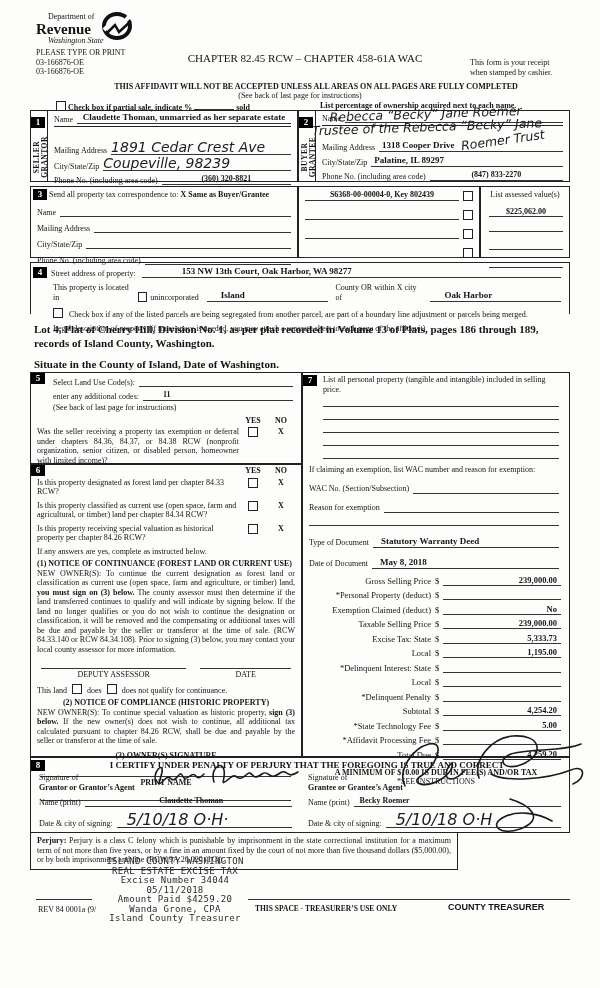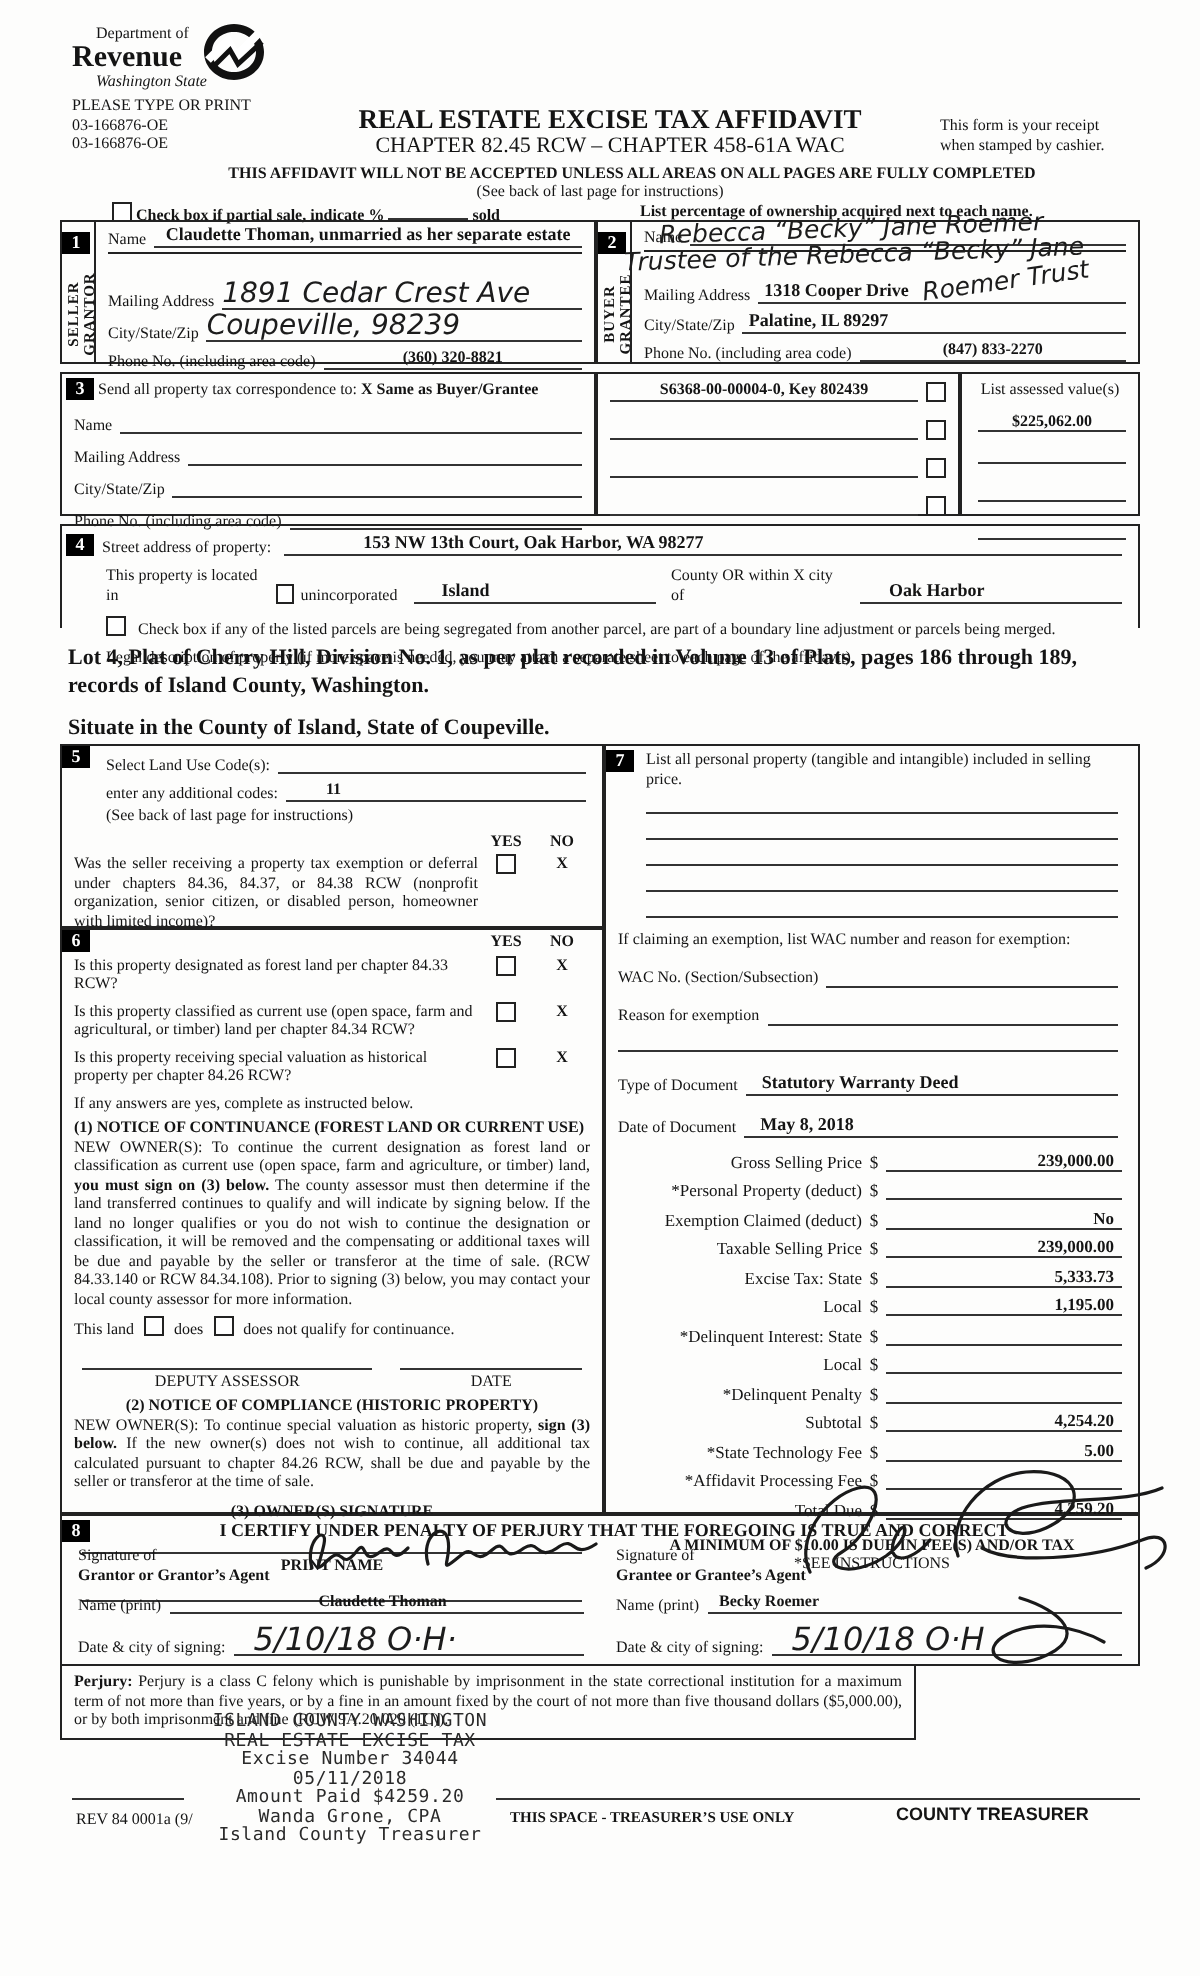--- a/index.html
+++ b/index.html
@@ -55,21 +55,20 @@
         <path d="M4 20 L14 10 L18 18 L30 6" stroke="#fff" stroke-width="4" fill="none"></path>
         <path d="M6 24 L15 15 L19 22 L31 11" stroke="#111" stroke-width="2.5" fill="none"></path>
       </svg>
     </div>
     <div class="f8" style="margin-top:3px;">PLEASE TYPE OR PRINT</div>
     <div class="f8">03-166876-OE</div>
     <div class="f8">03-166876-OE</div>
   </div>
 
   <div class="abs c" style="left:150px;top:52px;width:310px;">
-    <div class="f13 b">REAL ESTATE EXCISE TAX AFFIDAVIT</div>
     <div class="f11">CHAPTER 82.45 RCW – CHAPTER 458-61A WAC</div>
   </div>
 
   <div class="abs f8" style="left:470px;top:58px;width:105px;">
     <div>This form is your receipt</div>
     <div>when stamped by cashier.</div>
   </div>
 
   <div class="abs c f8 b" style="left:16px;top:82px;width:600px;">THIS AFFIDAVIT WILL NOT BE ACCEPTED UNLESS ALL AREAS ON ALL PAGES ARE FULLY COMPLETED</div>
   <div class="abs c f8" style="left:0;top:91px;width:600px;">(See back of last page for instructions)</div>
@@ -210,21 +209,21 @@
       <span class="ul b f9" style="width:120px;margin-left:8px;text-align:left;padding-left:14px;">Oak Harbor</span>
     </div>
     <div class="f8" style="margin:6px 8px 0 22px;">
       <span class="cb" style="margin-right:4px;"></span>
       <span>Check box if any of the listed parcels are being segregated from another parcel, are part of a boundary line adjustment or parcels being merged.</span>
     </div>
     <div class="f8" style="margin:4px 8px 0 22px;">Legal description of property (if more space is needed, you may attach a separate sheet to each page of the affidavit)</div>
   </div>
 
   <div class="abs b" style="left:34px;top:322px;width:535px;font-size:11px;line-height:14px;">Lot 4, Plat of Cherry Hill, Division No. 1, as per plat recorded in Volume 13 of Plats, pages 186 through 189, records of Island County, Washington.</div>
-  <div class="abs b" style="left:34px;top:358px;width:535px;font-size:11px;">Situate in the County of Island, State of Coupeville.</div>
+  <div class="abs b" style="left:34px;top:358px;width:535px;font-size:11px;">Situate in the County of Island, Date of Washington.</div>
 
   <div class="abs box" style="left:30px;top:372px;width:272px;height:92px;">
     <div class="numbox abs" style="left:0;top:0;">5</div>
     <div class="fieldrow f8" style="margin:3px 8px 0 22px;">
       <span class="lbl">Select Land Use Code(s):</span>
       <span class="line"></span>
     </div>
     <div class="fieldrow f8" style="margin:3px 8px 0 22px;">
       <span class="lbl">enter any additional codes:</span>
       <span class="line b" style="text-align:left;padding-left:20px;">11</span>
@@ -262,30 +261,30 @@
     <div class="qrow f8" style="margin-top:4px;">
       <span class="q">Is this property receiving special valuation as historical property per chapter 84.26 RCW?</span>
       <span class="ans"><span class="cb"></span></span>
       <span class="ans b">X</span>
     </div>
     <div class="f8" style="margin:4px 6px 0 6px;">If any answers are yes, complete as instructed below.</div>
     <div class="f8 b" style="margin:3px 6px 0 6px;">(1) NOTICE OF CONTINUANCE (FOREST LAND OR CURRENT USE)</div>
     <div class="f8" style="margin:0 6px;text-align:justify;">
       <span>NEW OWNER(S): To continue the current designation as forest land or classification as current use (open space, farm and agriculture, or timber) land, </span><span class="b">you must sign on (3) below.</span><span>  The county assessor must then determine if the land transferred continues to qualify and will indicate by signing below.  If the land no longer qualifies or you do not wish to continue the designation or classification, it will be removed and the compensating or additional taxes will be due and payable by the seller or transferor at the time of sale.  (RCW 84.33.140 or RCW 84.34.108). Prior to signing (3) below, you may contact your local county assessor for more information.</span>
     </div>
+    <div style="display:flex;margin:14px 10px 0 10px;gap:14px;" class="f8">
+      <span style="flex:1.6;border-top:1px solid #333;text-align:center;padding-top:1px;">DEPUTY ASSESSOR</span>
+      <span style="flex:1;border-top:1px solid #333;text-align:center;padding-top:1px;">DATE</span>
+    </div>
     <div class="f8" style="margin:4px 6px 0 6px;">
       <span>This land</span>
       <span class="cb" style="margin:0 3px;"></span>
       <span>does</span>
       <span class="cb" style="margin:0 3px;"></span>
       <span>does not qualify for continuance.</span>
-    </div>
-    <div style="display:flex;margin:14px 10px 0 10px;gap:14px;" class="f8">
-      <span style="flex:1.6;border-top:1px solid #333;text-align:center;padding-top:1px;">DEPUTY ASSESSOR</span>
-      <span style="flex:1;border-top:1px solid #333;text-align:center;padding-top:1px;">DATE</span>
     </div>
     <div class="f8 b c" style="margin-top:3px;">(2) NOTICE OF COMPLIANCE (HISTORIC PROPERTY)</div>
     <div class="f8" style="margin:0 6px;text-align:justify;">
       <span>NEW OWNER(S):  To continue special valuation as historic property, </span><span class="b">sign (3) below.</span><span>  If the new owner(s) does not wish to continue, all additional tax calculated pursuant to chapter 84.26 RCW, shall be due and payable by the seller or transferor at the time of sale.</span>
     </div>
     <div class="f8 b c" style="margin-top:5px;">(3) OWNER(S) SIGNATURE</div>
     <div style="margin:16px 10px 0 10px;border-top:1px solid #333;"></div>
     <div class="f8 b c" style="margin-top:1px;">PRINT NAME</div>
     <div style="margin:12px 10px 0 10px;border-top:1px solid #333;"></div>
   </div>

